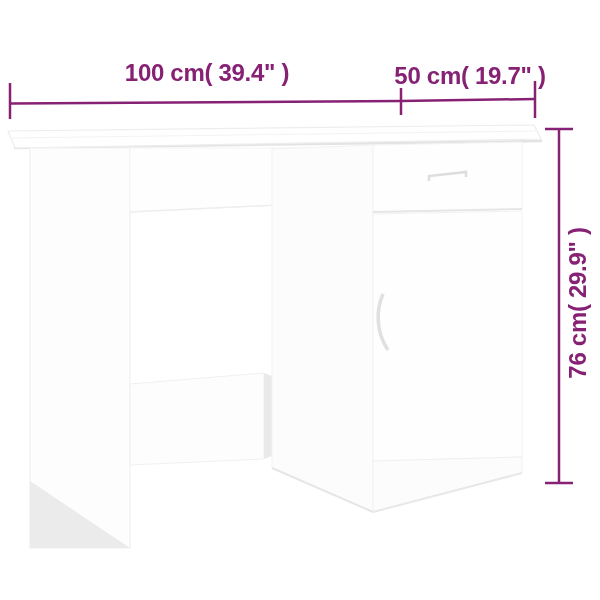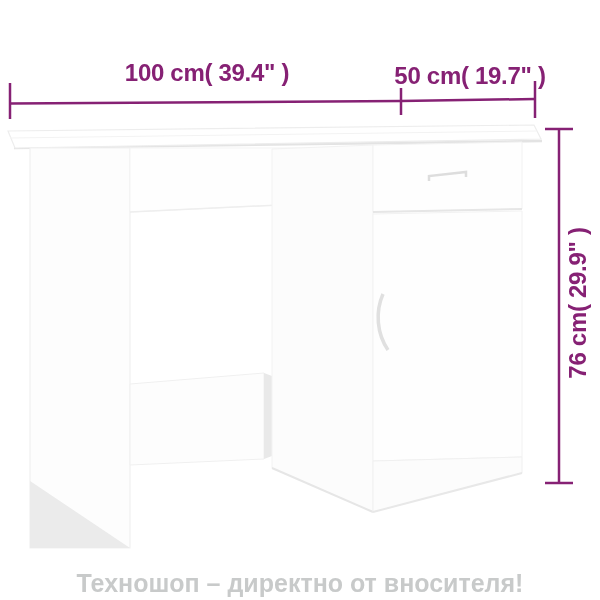--- a/index.html
+++ b/index.html
@@ -79,14 +79,13 @@
         <path d="M545,129 L573,129"></path>
         <path d="M545,483 L573,483"></path>
       </g>
     </g>
   </svg>
 
   <div class="dim-label width">100 cm( 39.4" )</div>
   <div class="dim-label depth">50 cm( 19.7" )</div>
   <div class="dim-label height">76 cm( 29.9" )</div>
 
-  <div class="watermark">Техношоп – директно от вносителя!</div>
 </div>
 
 </body></html>

